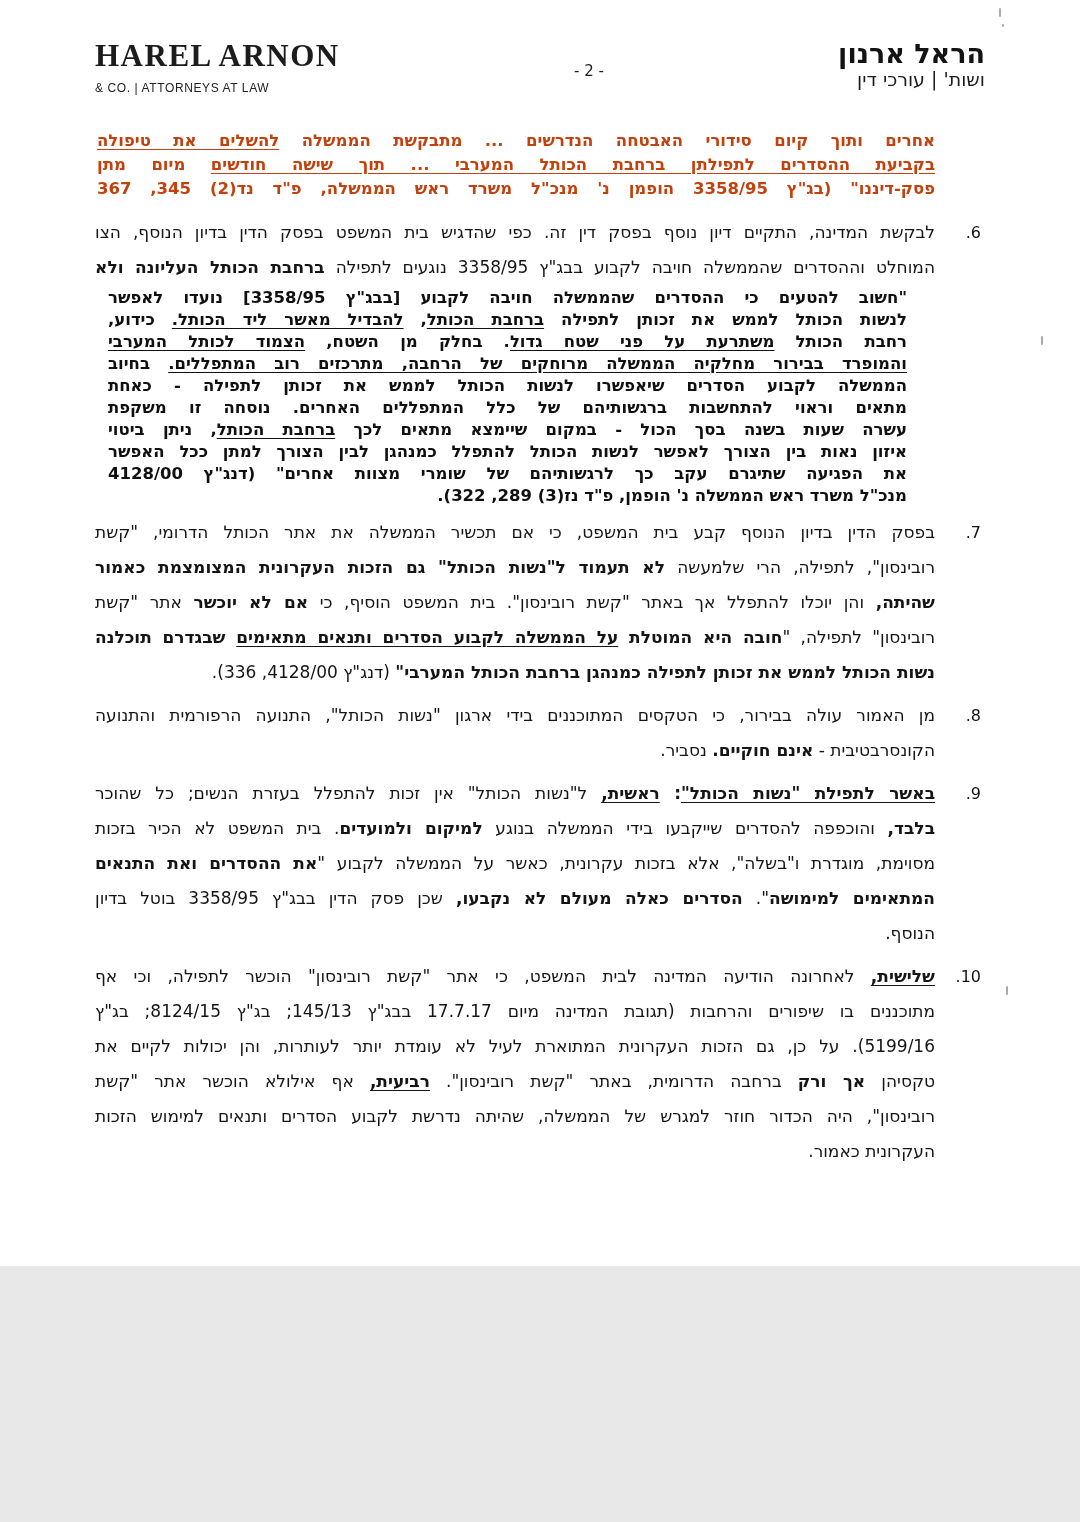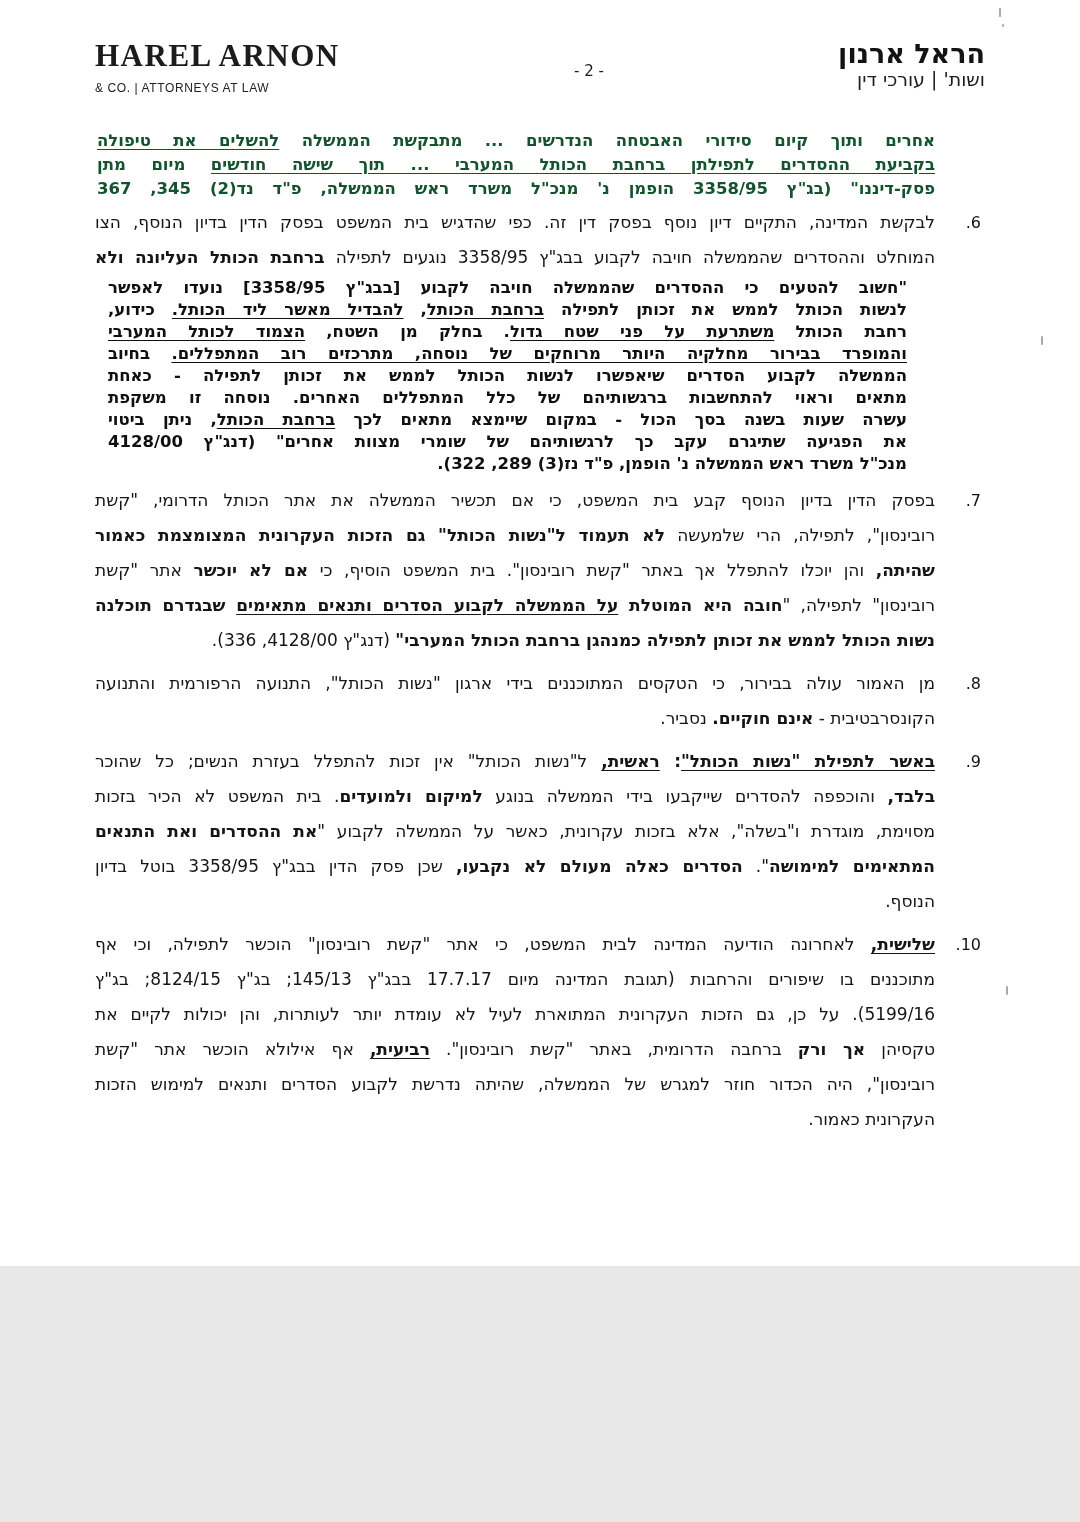--- a/index.html
+++ b/index.html
@@ -37,22 +37,22 @@
     direction:rtl;
     font-size:17px;
   }
   .line{text-align:justify;text-align-last:justify;min-height:1em;}
   .line.last{text-align-last:auto;}
   .b{font-weight:700;}
   .u{text-decoration:underline;text-underline-offset:3px;}
 
   
   .block-a{
-    margin:0 50px 4px 2px;
-    font-weight:700;font-size:16.5px;line-height:24px;color:#14532d;
+    margin:0 50px 14px 2px;
+    font-weight:700;font-size:16.5px;line-height:24px;color:#c2410c;
   }
   .block-a .line.last{padding-right:428px;}
 
   
   .para{position:relative;padding-right:50px;margin-top:8px;line-height:35px;}
   .para.first{margin-top:4px;}
   .para .num{
     position:absolute;right:4px;top:0;
     direction:ltr;font-size:16px;color:#131313;
   }
@@ -101,24 +101,25 @@
       <div class="ptxt">
           <div class="line"><span>לבקשת המדינה, התקיים דיון נוסף בפסק דין זה.  כפי שהדגיש בית המשפט בפסק הדין בדיון הנוסף, הצו</span></div>
           <div class="line"><span>המוחלט וההסדרים שהממשלה חויבה לקבוע בבג"ץ 3358/95 נוגעים לתפילה </span><span class="b">ברחבת הכותל העליונה ולא</span></div>
         </div>
     </section>
 
     <section class="quote-block">
         <div class="line"><span class="b">"חשוב להטעים כי ההסדרים שהממשלה חויבה לקבוע [בבג"ץ 3358/95] נועדו לאפשר</span></div>
         <div class="line"><span class="b">לנשות הכותל לממש את זכותן לתפילה </span><span class="b u">ברחבת הכותל</span><span class="b">, </span><span class="b u">להבדיל מאשר ליד הכותל.</span><span class="b"> כידוע,</span></div>
         <div class="line"><span class="b">רחבת הכותל </span><span class="b u">משתרעת על פני שטח גדול</span><span class="b">. בחלק מן השטח, </span><span class="b u">הצמוד לכותל המערבי</span></div>
-        <div class="line"><span class="b u">והמופרד בבירור מחלקיה היותר מרוחקים של נוסחה, מתרכזים רוב המתפללים.</span><span class="b"> בחיוב</span></div>
+        <div class="line"><span class="b u">והמופרד בבירור מחלקיה הממשלה מרוחקים של הרחבה, מתרכזים רוב המתפללים.</span><span class="b"> בחיוב</span></div>
         <div class="line"><span class="b">הממשלה לקבוע הסדרים שיאפשרו לנשות הכותל לממש את זכותן לתפילה - כאחת</span></div>
         <div class="line"><span class="b">מתאים וראוי להתחשבות ברגשותיהם של כלל המתפללים האחרים. נוסחה זו משקפת</span></div>
         <div class="line"><span class="b">עשרה שעות בשנה בסך הכול - במקום שיימצא מתאים לכך </span><span class="b u">ברחבת הכותל</span><span class="b">, ניתן ביטוי</span></div>
+        <div class="line"><span class="b">איזון נאות בין הצורך לאפשר לנשות הכותל להתפלל כמנהגן לבין הצורך למתן ככל האפשר</span></div>
         <div class="line"><span class="b">את הפגיעה שתיגרם עקב כך לרגשותיהם של שומרי מצוות אחרים" (דנג"ץ 4128/00</span></div>
         <div class="line last"><span class="b">מנכ"ל משרד ראש הממשלה נ' הופמן, פ"ד נז(3) 289, 322).</span></div>
       </section>
 
     <section class="para">
       <div class="num">.7</div>
       <div class="ptxt">
           <div class="line"><span>בפסק הדין בדיון הנוסף קבע בית המשפט, כי אם תכשיר הממשלה את אתר הכותל הדרומי, "קשת</span></div>
           <div class="line"><span>רובינסון", לתפילה, הרי שלמעשה </span><span class="b">לא תעמוד ל"נשות הכותל" גם הזכות העקרונית המצומצמת כאמור</span></div>
           <div class="line"><span class="b">שהיתה,</span><span> והן יוכלו להתפלל אך באתר "קשת רובינסון".  בית המשפט הוסיף, כי </span><span class="b">אם לא יוכשר</span><span> אתר "קשת</span></div>

